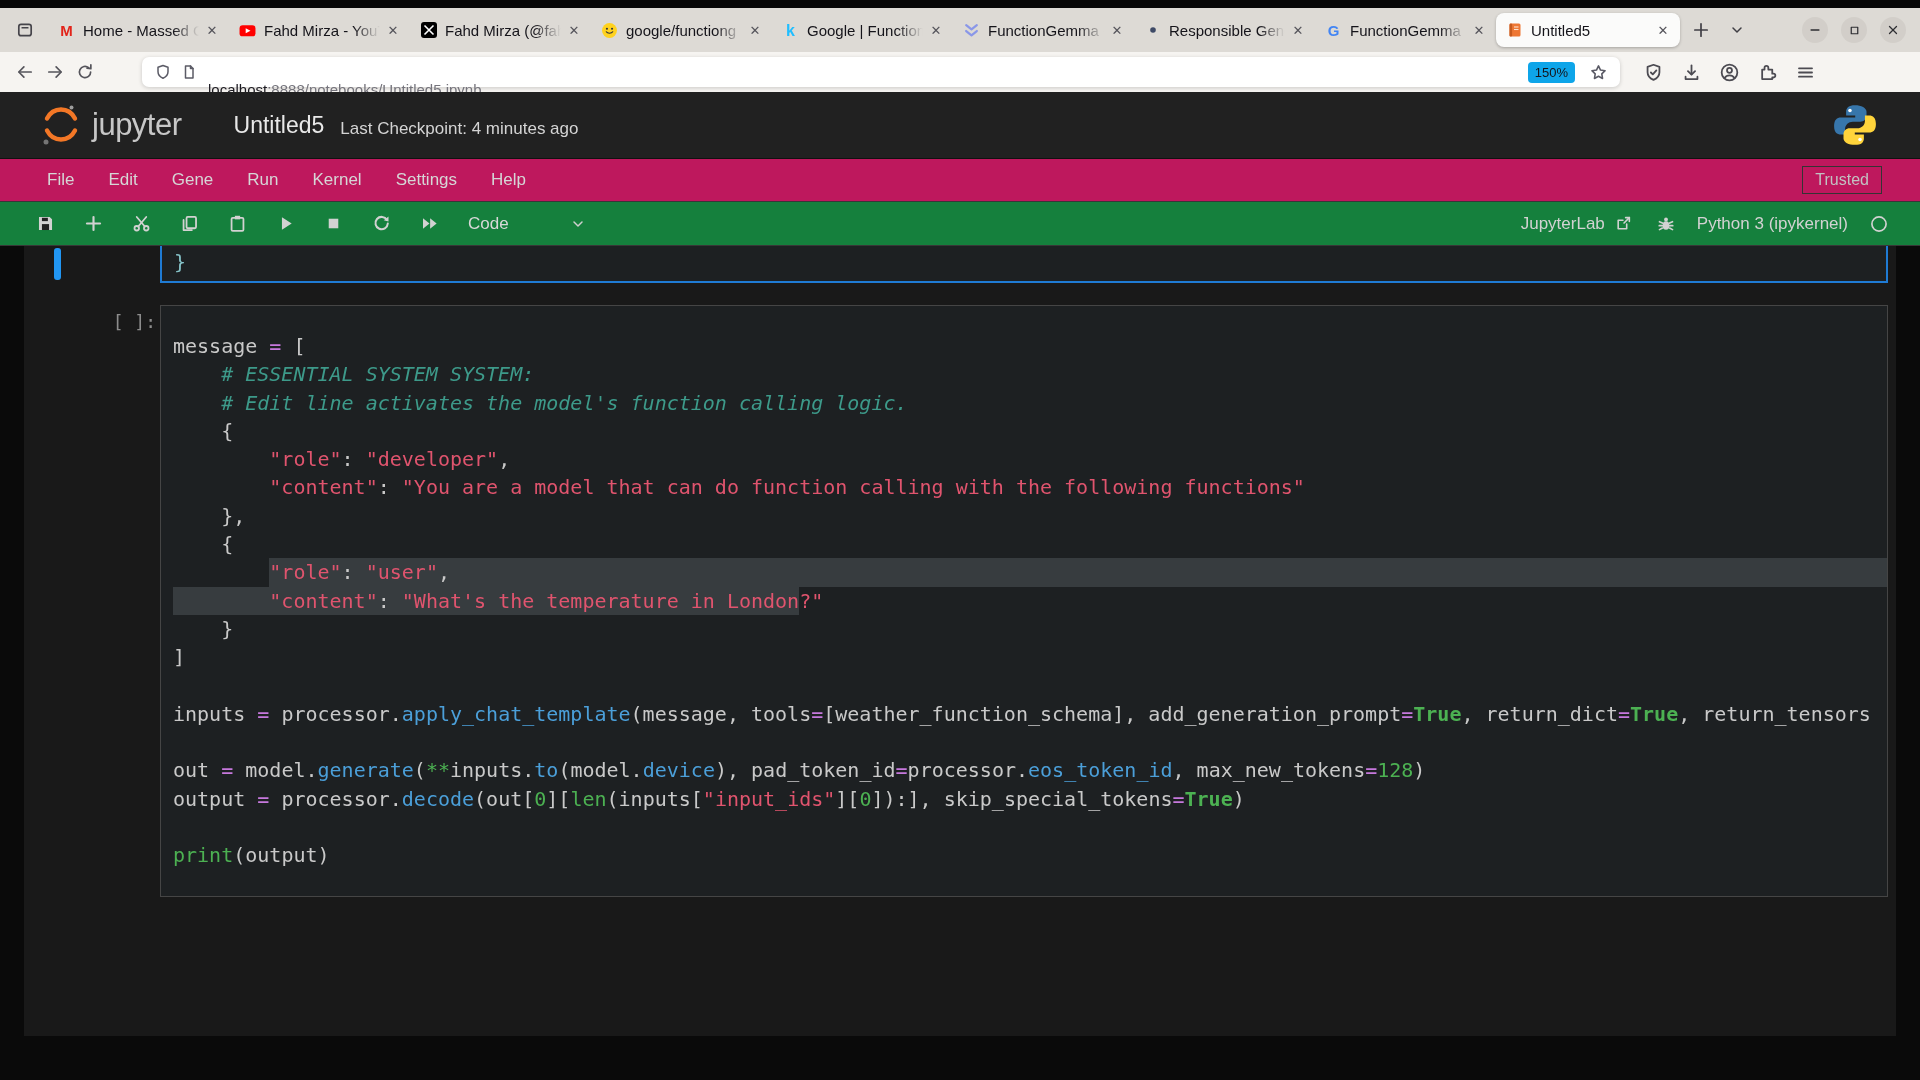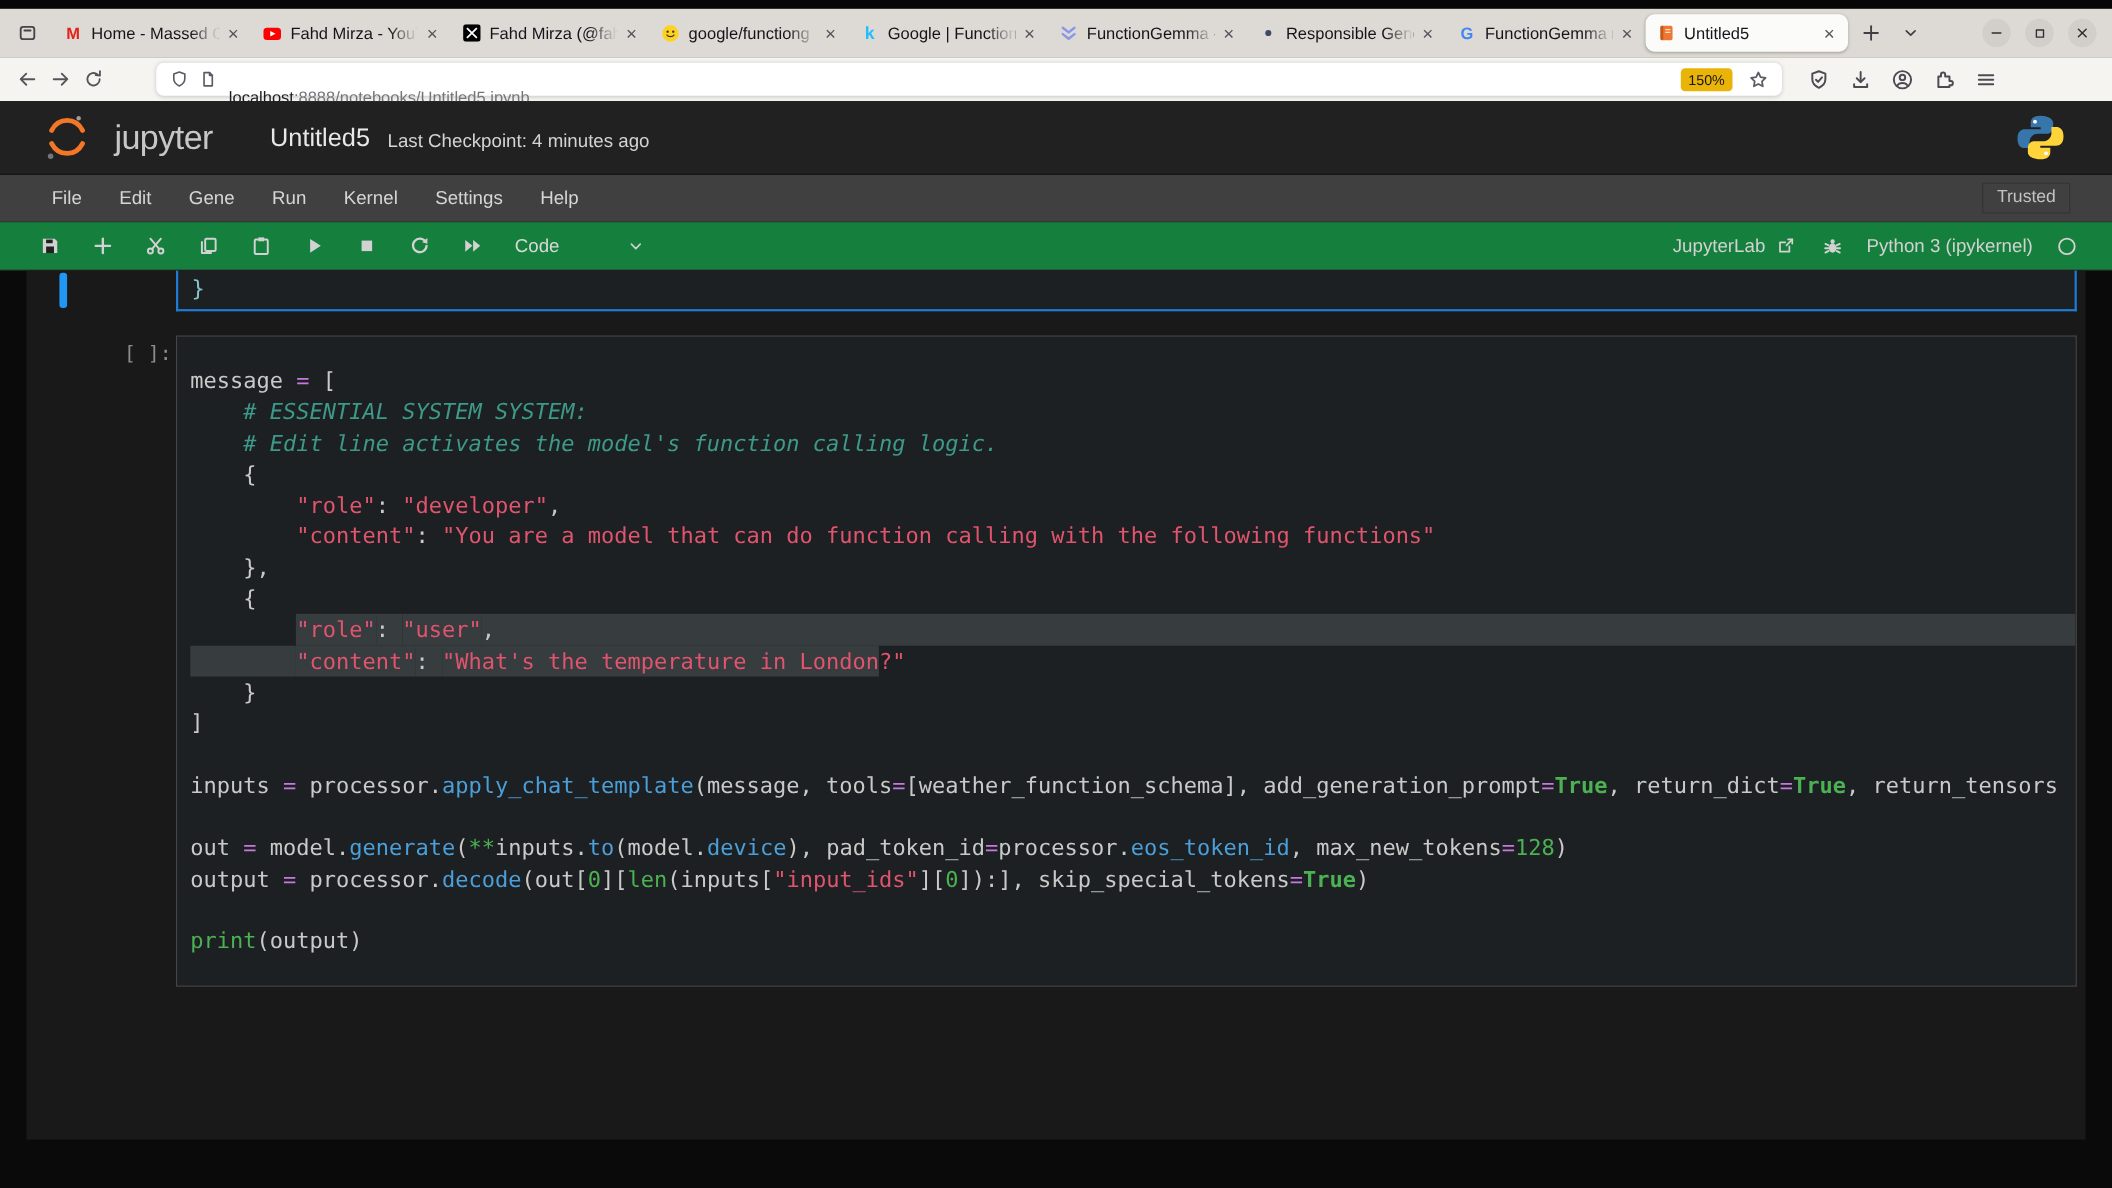--- a/index.html
+++ b/index.html
@@ -37,35 +37,35 @@
   #url-bar { left:0; top:52px; width:1920px; height:40px; background:#f6f4f1;
              display:flex; align-items:center; }
   .nav-btn { width:30px; height:30px; color:#55545b; display:flex; align-items:center;
              justify-content:center; border-radius:6px; }
   #nav-back { margin-left:10px; } 
   #url-field { margin-left:42px; width:1478px; height:30px; background:#ffffff; border-radius:7px;
         box-shadow:0 1px 4px rgba(0,0,0,.18); display:flex; align-items:center; padding:0 8px; }
   #url-field .uicon { color:#5b5b66; margin:0 5px; }
   #url-text { font-size:15px; margin-left:6px; white-space:nowrap; overflow:hidden; flex:1;margin-top:35px; }
   #url-host { color:#1c1b22; } #url-rest { color:#75747c; }
-  #zoom-badge { font-size:13px; color:#15141a; background:#eab308; border-radius:4px;
+  #zoom-badge { font-size:13px; color:#15141a; background:#0ea5e9; border-radius:4px;
         padding:3px 7px; margin-right:10px; }
   #star-btn { color:#5b5b66; margin-right:2px; }
   #urlbar-right { display:flex; align-items:center; gap:19px; margin-left:24px; color:#4c4b52; }
 
   
   #jp-header { left:0; top:92px; width:1920px; height:66px; background:#212121;
         display:flex; align-items:center; }
   #jp-logo { display:flex; align-items:center; margin-left:38px; }
-  #jp-logo-text { font-size:31px; color:#c7c7c7; margin-left:20px; letter-spacing:-0.5px; }
+  #jp-logo-text { font-size:31px; color:#c7c7c7; margin-left:8px; letter-spacing:-0.5px; }
   #jp-title { font-size:23px; color:#e8e8e8; margin-left:52px; }
   #jp-checkpoint { font-size:17px; color:#d4d4d4; margin-left:16px; margin-top:8px; }
   #python-logo { margin-left:auto; margin-right:42px; }
 
-  #jp-menubar { left:0; top:158px; width:1920px; height:44px; background:#404040;
+  #jp-menubar { left:0; top:158px; width:1920px; height:44px; background:#be185d;
         border-top:1px solid #111; border-bottom:1px solid #373737;
         display:flex; align-items:center;justify-content:flex-end; }
   #jp-menus { display:flex; list-style:none; margin-left:30px; }
   #jp-menus li { padding:0 17px; font-size:17px; color:#d6d6d6; }
   #trusted-btn { margin-left:auto; margin-right:38px; font-size:16px; color:#c2c2c2;
         border:1px solid #343434; padding:4px 12px; }
 
   #jp-toolbar { left:0; top:202px; width:1920px; height:44px; background:#15803d;
         border-bottom:1px solid #373737; display:flex; align-items:center; }
   #tb-icons { display:flex; gap:26px; margin-left:34px; align-items:center; }

